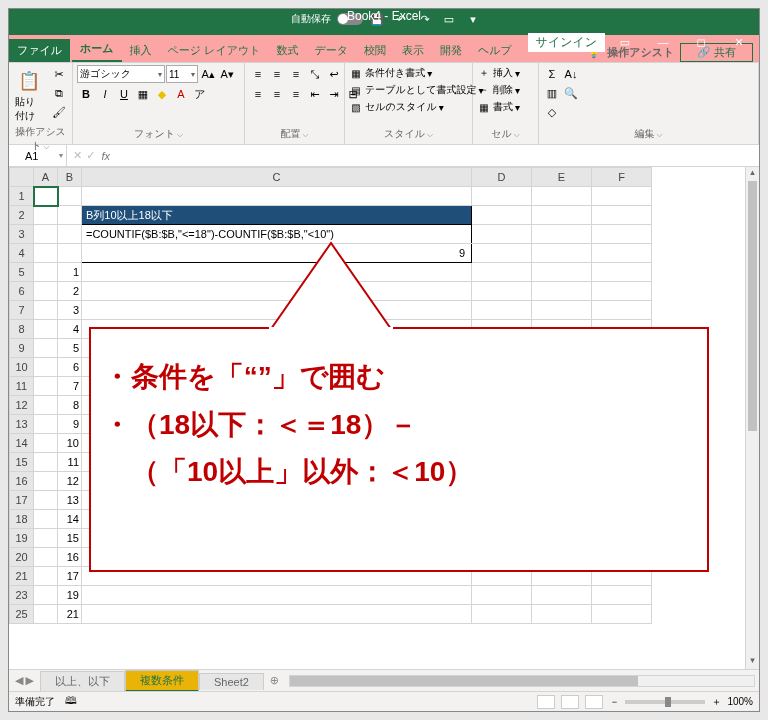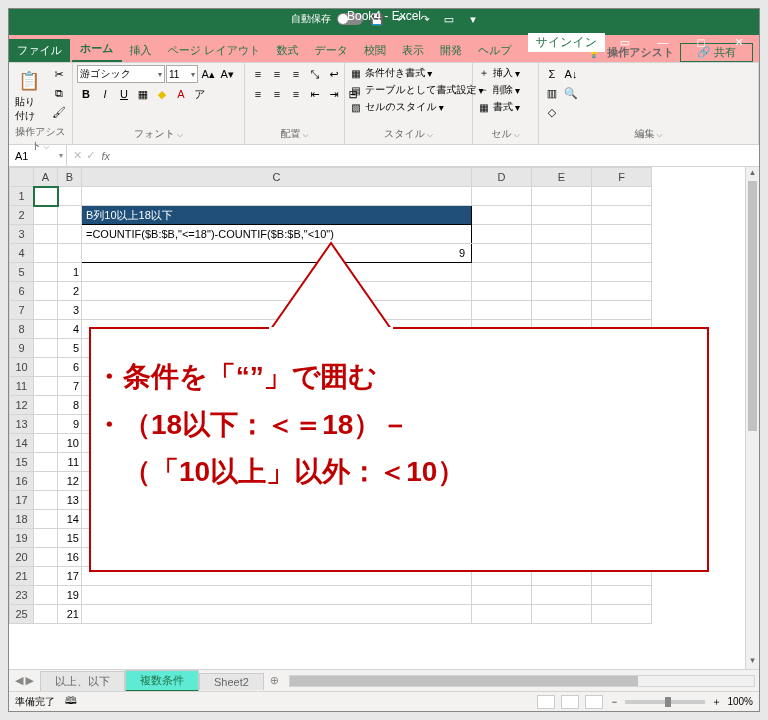--- a/index.html
+++ b/index.html
@@ -42,21 +42,21 @@
 .row { display: flex; gap: 1px; align-items: flex-start; }
 .combo { border: 1px solid #ababab; background: #fff; height: 18px; font-size: 10px; padding: 0 2px; display: flex; align-items: center; }
 .combo.font { width: 88px; }
 .combo.size { width: 32px; }
 .combo::after { content: "▾"; font-size: 8px; margin-left: auto; color: #666; }
 .styrow { display: flex; align-items: center; gap: 2px; font-size: 10px; padding: 1px 0; cursor: pointer; white-space: nowrap; }
 .styrow .si { width: 14px; height: 14px; display: inline-flex; align-items: center; justify-content: center; font-size: 10px; }
 
 
 .fbar { height: 22px; display: flex; align-items: center; border-bottom: 1px solid #d4d4d4; background: #fff; font-size: 11px; }
-.namebox { width: 58px; border-right: 1px solid #d4d4d4; padding-left: 6px; height: 100%; display: flex; align-items: center; }
+.namebox { width: 58px; border-right: 1px solid #d4d4d4; padding-left: 16px; height: 100%; display: flex; align-items: center; }
 .namebox::after { content: "▾"; font-size: 8px; margin-left: auto; padding-right: 3px; color: #888; }
 .fx-btns { display: flex; gap: 4px; padding: 0 6px; color: #bbb; }
 .fx { font-style: italic; color: #777; padding-right: 4px; }
 .formula-input { flex: 1; height: 100%; border: none; outline: none; padding-left: 2px; }
 
 
 .grid-wrap { flex: 1; position: relative; overflow: hidden; background: #fff; }
 .grid { position: absolute; left: 0; top: 0; right: 14px; bottom: 0; }
 table.sheet { border-collapse: collapse; table-layout: fixed; }
 table.sheet th, table.sheet td { border: 1px solid #d4d4d4; font-size: 11px; height: 19px; overflow: hidden; white-space: nowrap; }
@@ -73,32 +73,32 @@
 .sel { outline: 2px solid #217346; outline-offset: -1px; }
 
 
 .hdrcell { background: #1f4e78; color: #fff; text-align: left !important; font-size: 14px; padding-left: 4px; border: 1.5px solid #000 !important; }
 .fmlcell { text-align: left !important; font-size: 13px; padding-left: 4px; border-left: 1.5px solid #000 !important; border-right: 1.5px solid #000 !important; }
 .rescell { text-align: right !important; font-size: 14px; padding-right: 6px; border: 1.5px solid #000 !important; }
 
 
 .callout { position: absolute; left: 80px; top: 160px; width: 620px; height: 245px; background: #fff; border: 2px solid #c00000; z-index: 50; }
 .callout svg.tailsvg { position: absolute; top: -88px; left: 140px; }
-.callout-text { color: #c00000; font-size: 28px; font-weight: bold; padding: 24px 4px; line-height: 1.7; font-family: "Yu Mincho","MS Mincho",serif; }
+.callout-text { color: #c00000; font-size: 28px; font-weight: bold; padding: 24px 12px; line-height: 1.7; font-family: "Yu Mincho","MS Mincho",serif; }
 
 
 .vscroll { position: absolute; right: 0; top: 0; width: 14px; bottom: 0; background: #f0f0f0; border-left: 1px solid #d4d4d4; }
 .vscroll .thumb { position: absolute; left: 2px; right: 2px; top: 14px; height: 250px; background: #c1c1c1; }
 .vscroll .arr { position: absolute; left: 0; right: 0; height: 14px; text-align: center; font-size: 9px; color: #666; }
 
 
 .sheettabs { height: 22px; background: #f3f2f1; border-top: 1px solid #d4d4d4; display: flex; align-items: center; font-size: 11px; }
 .sheettabs .nav { display: flex; gap: 2px; padding: 0 6px; color: #888; }
 .sheettabs .stab { padding: 2px 14px; border: 1px solid #ccc; border-bottom: none; background: #fff; cursor: pointer; margin-top: 1px; }
-.sheettabs .stab.active { background: #5eead4; border-bottom: 2px solid #217346; color: #217346; }
+.sheettabs .stab.active { background: #eab308; border-bottom: 2px solid #217346; color: #217346; }
 .sheettabs .stab.inactive { background: #e6e6e6; color: #666; }
 .sheettabs .add { padding: 0 6px; color: #888; cursor: pointer; }
 .hscroll { flex: 1; height: 12px; margin: 0 4px; background: #f0f0f0; border: 1px solid #d4d4d4; position: relative; }
 .hscroll .thumb { position: absolute; left: 0; top: 0; bottom: 0; width: 75%; background: #c1c1c1; }
 
 
 .status { height: 20px; background: #f3f2f1; border-top: 1px solid #d4d4d4; display: flex; align-items: center; font-size: 10px; padding: 0 6px; gap: 10px; }
 .status .right { margin-left: auto; display: flex; align-items: center; gap: 6px; }
 .view-btn { width: 18px; height: 14px; border: 1px solid #ccc; background: #fff; cursor: pointer; }
 .zoom-slider { width: 80px; height: 4px; background: #ccc; position: relative; }

